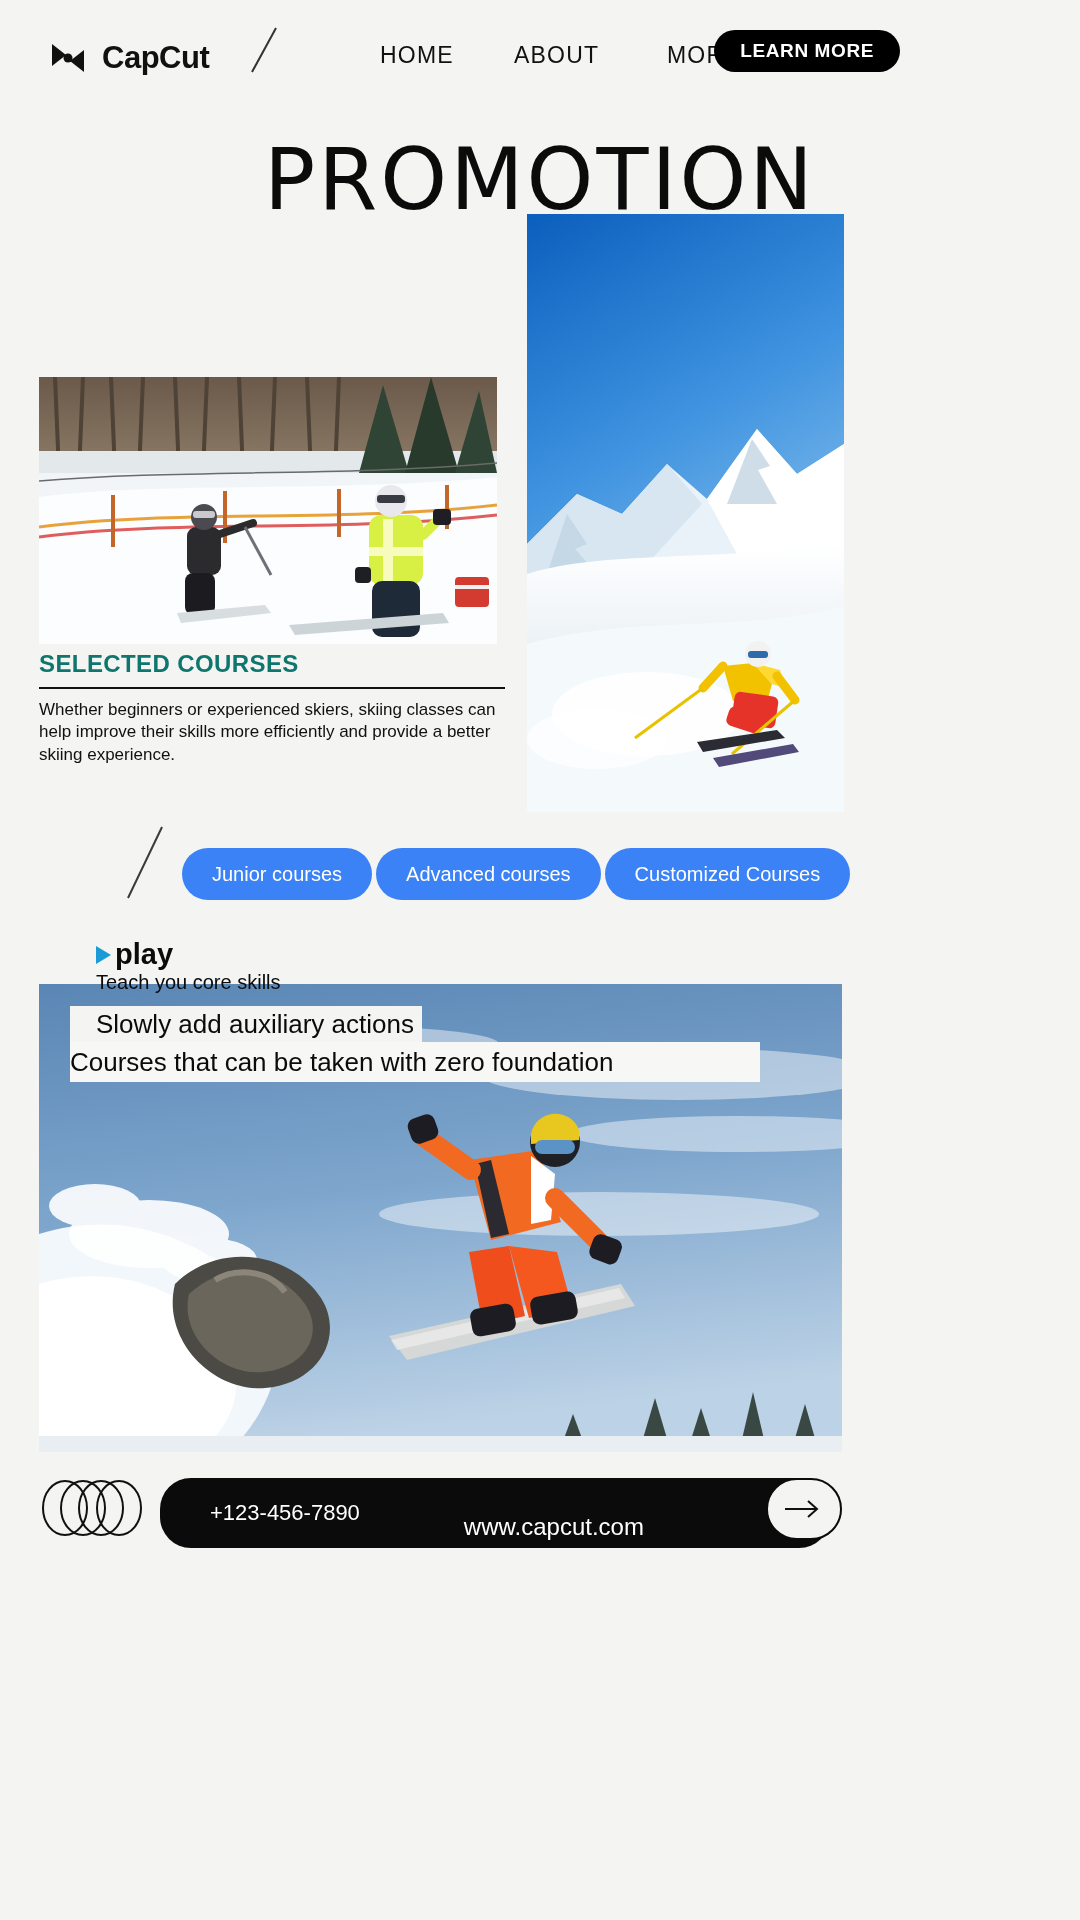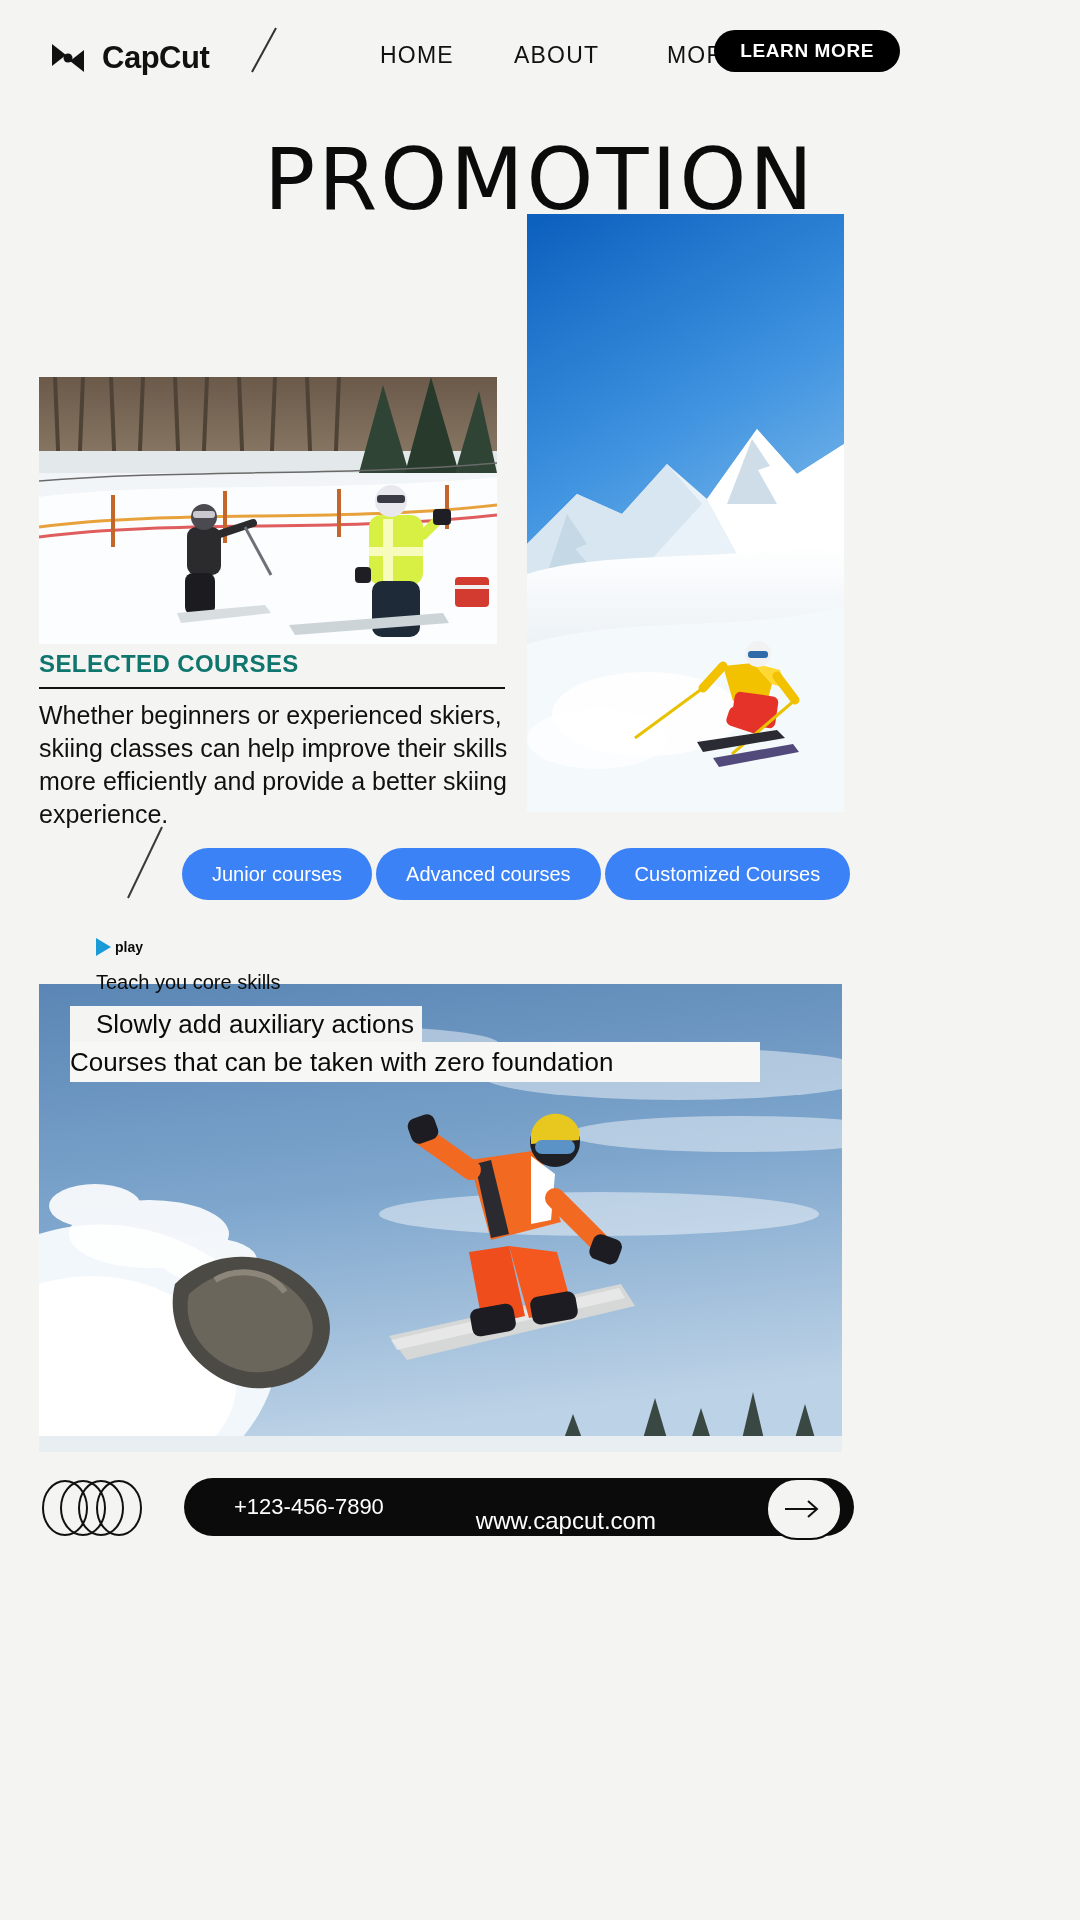--- a/index.html
+++ b/index.html
@@ -133,21 +133,21 @@
     color: #0f766e;
   }
   .sc-rule {
     width: 466px;
     height: 2px;
     background: #111;
     margin-top: 9px;
     margin-bottom: 10px;
   }
   .sc-body {
-    font-size: 25px;
+    font-size: 17px;
     line-height: 1.32;
     color: #111;
     width: 472px;
   }
 
   
   .chips {
     position: absolute;
     left: 182px;
     top: 848px;
@@ -184,21 +184,21 @@
     gap: 4px;
     z-index: 4;
   }
   .play-tri {
     width: 0; height: 0;
     border-left: 15px solid #1a9bd7;
     border-top: 9px solid transparent;
     border-bottom: 9px solid transparent;
   }
   .play-label {
-    font-size: 14px;
+    font-size: 29px;
     font-weight: bold;
     color: #0b0b0b;
   }
   .feat {
     position: absolute;
     z-index: 4;
     color: #0b0b0b;
     white-space: nowrap;
   }
   .feat-1 {
@@ -235,29 +235,30 @@
   
   .footer-rings {
     position: absolute;
     left: 39px;
     top: 1478px;
     width: 112px;
     height: 60px;
   }
   .footer-bar {
     position: absolute;
-    left: 184px;
+    left: 160px;
     top: 1478px;
     width: 670px;
-    height: 58px;
+    height: 70px;
     background: #0b0b0b;
     border-radius: 31px;
     display: flex;
     align-items: center;
     z-index: 2;
+    gap: 12px;
   }
   .footer-phone {
     color: #fff;
     font-size: 22px;
     margin-left: 50px;
   }
   .footer-site {
     color: #fff;
     font-size: 24px;
     margin-left: 92px;

